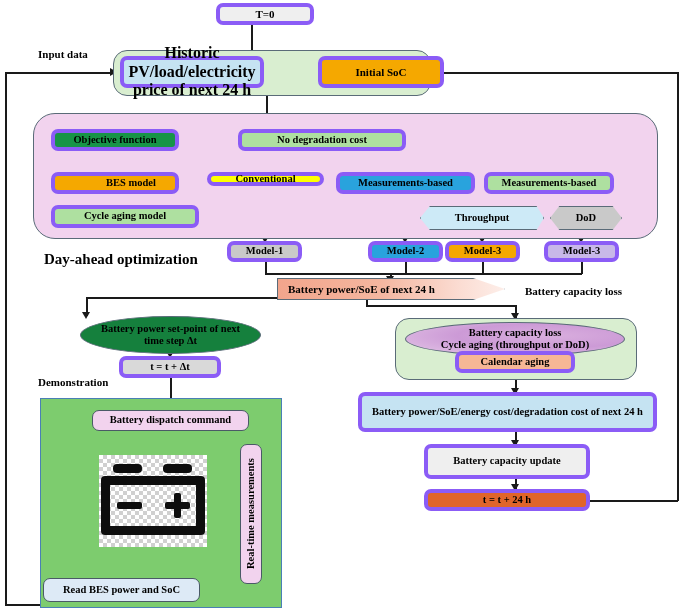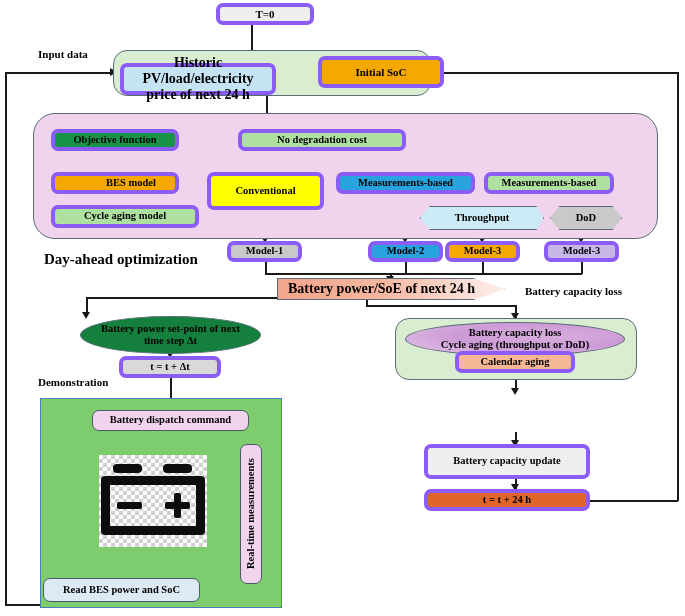--- a/index.html
+++ b/index.html
@@ -151,48 +151,48 @@
 
   <div id="green-demo" style="left:40px;top:398px;width:240px;height:208px;"></div>
 
   <div class="lbl" style="left:38px;top:48px;font-size:11px;">Input data</div>
   <div class="lbl" style="left:44px;top:251px;font-size:15px;">Day-ahead optimization</div>
   <div class="lbl" style="left:38px;top:376px;font-size:11px;">Demonstration</div>
   <div class="lbl" style="left:525px;top:285px;font-size:11px;">Battery capacity loss</div>
 
   <div class="node rr" style="left:216px;top:3px;width:98px;height:22px;background:#efefef;font-size:11px;">T=0</div>
 
-  <div class="node rr" style="left:120px;top:56px;width:156px;height:32px;background:#c5e3f2;font-size:14px;padding:0 4px;margin-top:7px;">Historic PV/load/electricity price of next 24 h</div>
+  <div class="node rr" style="left:120px;top:56px;width:144px;height:32px;background:#c5e3f2;font-size:16px;padding:0 4px;">Historic PV/load/electricity price of next 24 h</div>
 
   <div class="node rr" style="left:318px;top:56px;width:126px;height:32px;background:#f5a800;font-size:11px;">Initial SoC</div>
 
   <div class="node rr" style="left:51px;top:129px;width:128px;height:22px;background:#179447;font-size:10.5px;">Objective function</div>
   <div class="node rr" style="left:51px;top:172px;width:128px;height:22px;background:#f5a800;font-size:10.5px;padding-left:32px;">BES model</div>
   <div class="node rr" style="left:51px;top:205px;width:148px;height:23px;background:#aee0a0;font-size:10.5px;">Cycle aging model</div>
 
   <div class="node rr" style="left:238px;top:129px;width:168px;height:22px;background:#aee0a0;font-size:10.5px;">No degradation cost</div>
 
-  <div class="node rr" style="left:207px;top:172px;width:117px;height:38px;background:#ffff00;font-size:10.5px;">Conventional</div>
+  <div class="node rr" style="left:207px;top:172px;width:117px;height:14px;background:#ffff00;font-size:10.5px;">Conventional</div>
   <div class="node rr" style="left:336px;top:172px;width:139px;height:22px;background:#29a3dd;font-size:10.5px;">Measurements-based</div>
   <div class="node rr" style="left:484px;top:172px;width:130px;height:22px;background:#aee0a0;font-size:10.5px;">Measurements-based</div>
 
   <div class="node" style="left:420px;top:206px;width:124px;height:24px;background:#cdeaf7;font-size:10.5px;
         border:1px solid #5a6b78;
         clip-path:polygon(0% 50%,8% 0%,94% 0%,100% 50%,94% 100%,8% 100%);">Throughput</div>
 
   <div class="node" style="left:550px;top:206px;width:72px;height:24px;background:#c9c9c9;font-size:10.5px;
         border:1px solid #5a6b78;
         clip-path:polygon(0% 50%,13% 0%,87% 0%,100% 50%,87% 100%,13% 100%);">DoD</div>
 
   <div class="node rr" style="left:227px;top:241px;width:75px;height:21px;background:#c9c9c9;font-size:10.5px;">Model-1</div>
   <div class="node rr" style="left:368px;top:241px;width:75px;height:21px;background:#29a3dd;font-size:10.5px;">Model-2</div>
   <div class="node rr" style="left:445px;top:241px;width:75px;height:21px;background:#f5a800;font-size:10.5px;">Model-3</div>
   <div class="node rr" style="left:544px;top:241px;width:75px;height:21px;background:#c8b8e8;font-size:10.5px;">Model-3</div>
 
-  <div class="node" style="left:277px;top:278px;width:228px;height:22px;font-size:14px;
+  <div class="node" style="left:277px;top:278px;width:228px;height:22px;font-size:11px;
         border:1px solid #5a6b78;
         background:linear-gradient(90deg,#f2a58c 0%,#f4b69f 45%,#fbdcd2 80%,#fdeee9 100%);
         clip-path:polygon(0% 0%,86% 0%,100% 50%,86% 100%,0% 100%);
         justify-content:flex-start;padding-left:10px;">Battery power/SoE of next 24 h</div>
 
   <div class="node" style="left:80px;top:316px;width:181px;height:38px;background:#15803d;font-size:10.5px;
         border:1px solid #5a6b78;border-radius:50%;padding:0 10px;">Battery power set-point of next time step Δt</div>
 
   <div class="node rr" style="left:119px;top:356px;width:102px;height:22px;background:#d9d9d9;font-size:10.5px;">t = t + Δt</div>
 
@@ -218,18 +218,19 @@
   <div class="node" style="left:405px;top:322px;width:220px;height:34px;font-size:10.5px;
         border:1px solid #5a6b78;border-radius:50%;
         background:radial-gradient(ellipse at 65% 40%,#d9aede 0%,#cc9ad6 45%,#e7cbe9 100%);
         padding:0 8px;flex-direction:column;">
     <span>Battery capacity loss</span>
     <span>Cycle aging (throughput or DoD)</span>
   </div>
 
   <div class="node rr" style="left:455px;top:351px;width:120px;height:22px;background:#f6b795;font-size:10.5px;">Calendar aging</div>
 
+  <div class="node rr" style="left:358px;top:392px;width:299px;height:40px;background:#c5e3f2;font-size:10.5px;padding:0 6px;">Battery power/SoE/energy cost/degradation cost of next 24 h</div>
 
   <div class="node rr" style="left:424px;top:444px;width:166px;height:35px;background:#efefef;font-size:10.5px;">Battery capacity update</div>
 
   <div class="node rr" style="left:424px;top:489px;width:166px;height:22px;background:#e0652a;font-size:10.5px;">t = t + 24 h</div>
 
 </div>
 
 </body></html>

